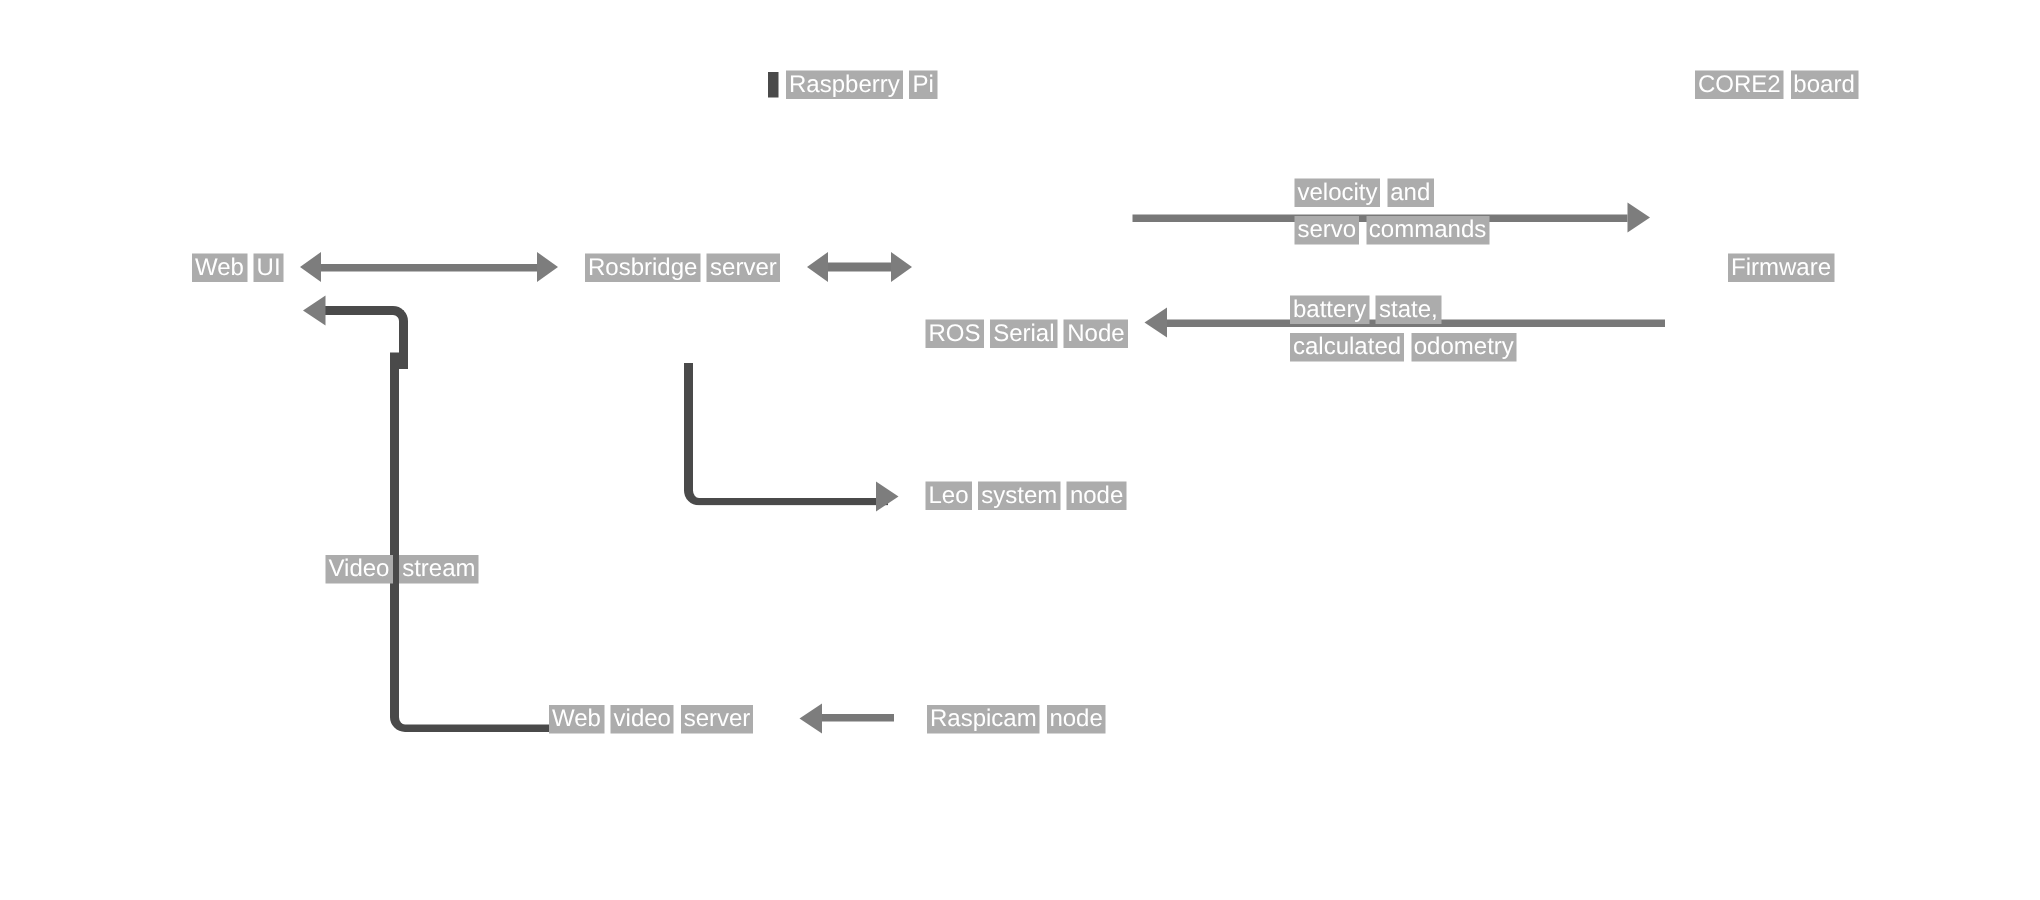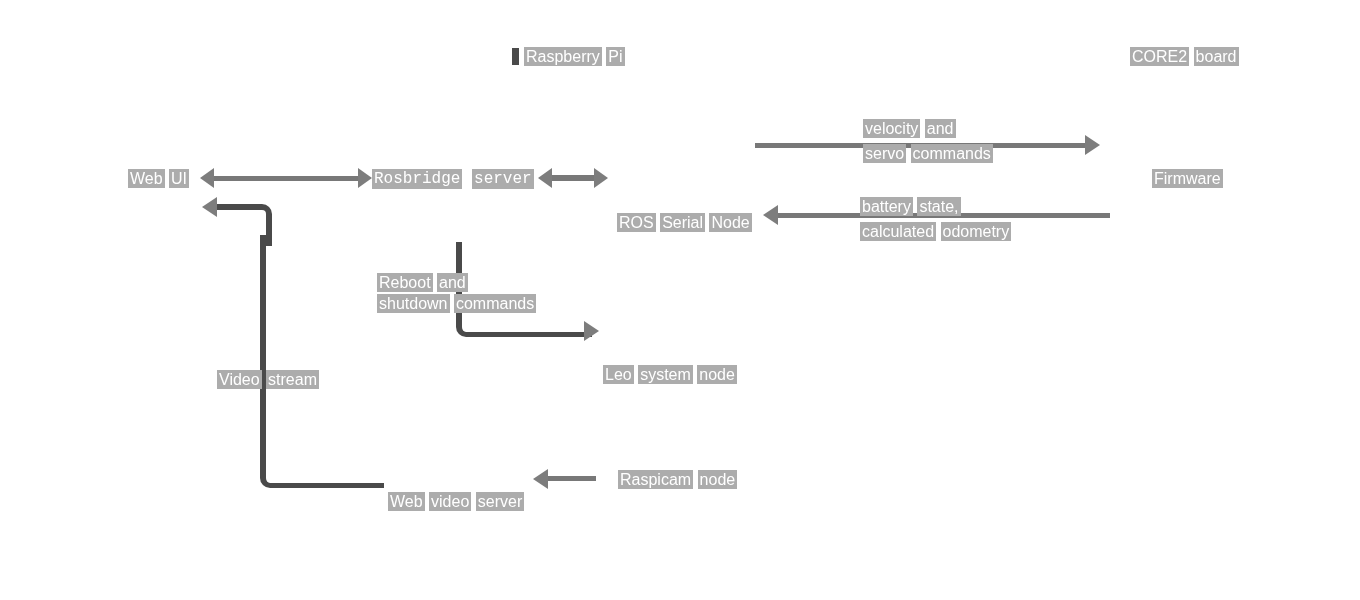--- a/index.html
+++ b/index.html
@@ -36,21 +36,21 @@
 </head>
 <body>
 
 <div id="canvas">
 
   <div class="tick" style="left:512px;top:48px;"></div>
   <div class="lbl" style="left:524px;top:47px;"><span class="w">Raspberry</span> <span class="w">Pi</span></div>
   <div class="lbl" style="left:1130px;top:47px;"><span class="w">CORE2</span> <span class="w">board</span></div>
 
   <div class="lbl" style="left:88px;top:169px;padding-left:40px;"><span class="w">Web</span> <span class="w">UI</span></div>
-  <div class="lbl" style="left:372px;top:169px;font-family:Liberation Mono, monospace;"><span class="w">Rosbridge</span> <span class="w">server</span></div>
+  <div class="lbl" style="left:390px;top:169px;"><span class="w">Rosbridge</span> <span class="w">server</span></div>
   <div class="lbl" style="left:617px;top:169px;margin-top:44px;"><span class="w">ROS</span> <span class="w">Serial</span> <span class="w">Node</span></div>
   <div class="lbl" style="left:1152px;top:169px;"><span class="w">Firmware</span></div>
 
   <div class="darrow" style="left:200px;top:168px;width:172px;height:20px;">
     <div class="tri tri-l"></div>
     <div class="bar"></div>
     <div class="tri tri-r"></div>
   </div>
 
   <div class="darrow" style="left:538px;top:168px;width:70px;height:20px;">
@@ -68,30 +68,26 @@
 
   <div class="hline" style="left:778px;top:213px;width:332px;"></div>
   <div class="arr left" style="left:763px;top:205px;"></div>
   <div class="lbl two" style="left:860px;top:194px;line-height:25px;">
     <span class="ln"><span class="w">battery</span> <span class="w">state,</span></span>
     <span class="ln"><span class="w">calculated</span> <span class="w">odometry</span></span>
   </div>
 
   <div class="corner-bl" style="left:456px;top:242px;width:130px;height:90px;"></div>
   <div class="arr right" style="left:584px;top:321px;"></div>
-  <div class="lbl two" style="left:377px;top:272px;line-height:21px;">
-    <span class="ln"><span class="w">Reboot</span> <span class="w">and</span></span>
-    <span class="ln"><span class="w">shutdown</span> <span class="w">commands</span></span>
-  </div>
-  <div class="lbl" style="left:603px;top:321px;margin-top:44px;"><span class="w">Leo</span> <span class="w">system</span> <span class="w">node</span></div>
+  <div class="lbl" style="left:617px;top:321px;"><span class="w">Leo</span> <span class="w">system</span> <span class="w">node</span></div>
 
   <div class="arr left" style="left:202px;top:197px;"></div>
   <div class="corner-tr" style="left:216px;top:204px;width:50px;height:36px;"></div>
   <div class="vline" style="left:260px;top:235px;height:200px;"></div>
   <div class="corner-bl" style="left:260px;top:430px;width:118px;height:53px;"></div>
   <div class="lbl" style="left:205px;top:370px;padding-left:12px;"><span class="w">Video</span> <span class="w">stream</span></div>
 
-  <div class="lbl" style="left:388px;top:470px;margin-top:22px;"><span class="w">Web</span> <span class="w">video</span> <span class="w">server</span></div>
+  <div class="lbl" style="left:366px;top:470px;"><span class="w">Web</span> <span class="w">video</span> <span class="w">server</span></div>
   <div class="arr left" style="left:533px;top:469px;"></div>
   <div class="hline" style="left:548px;top:476px;width:48px;"></div>
   <div class="lbl" style="left:618px;top:470px;"><span class="w">Raspicam</span> <span class="w">node</span></div>
 
 </div>
 
 </body></html>

